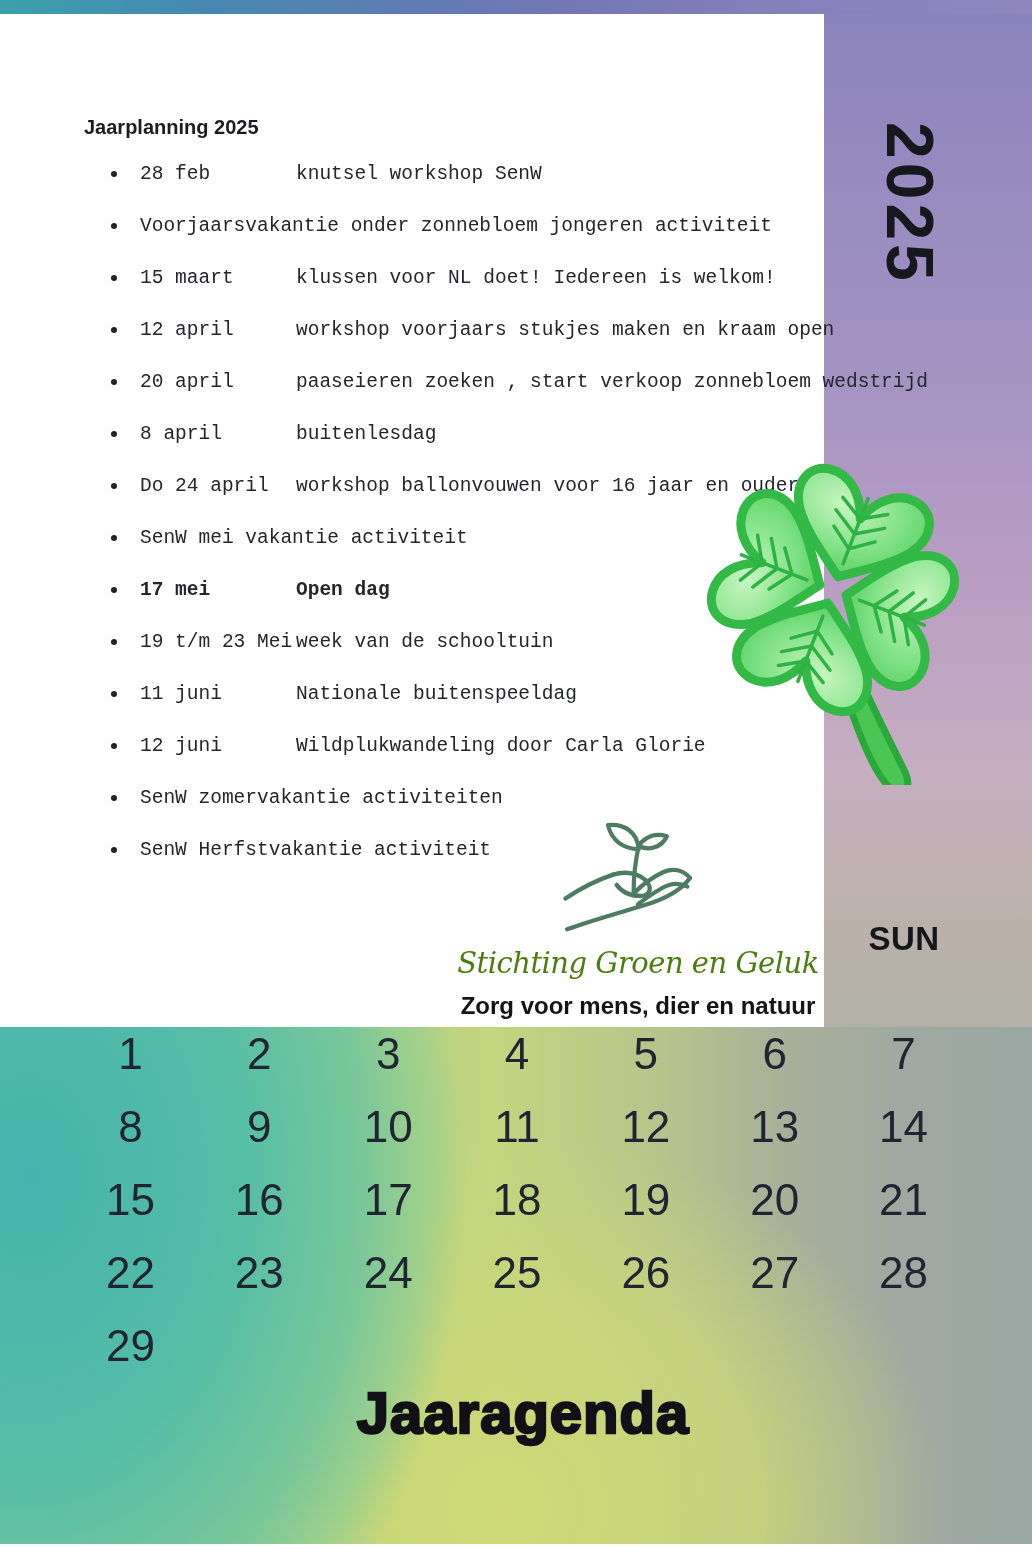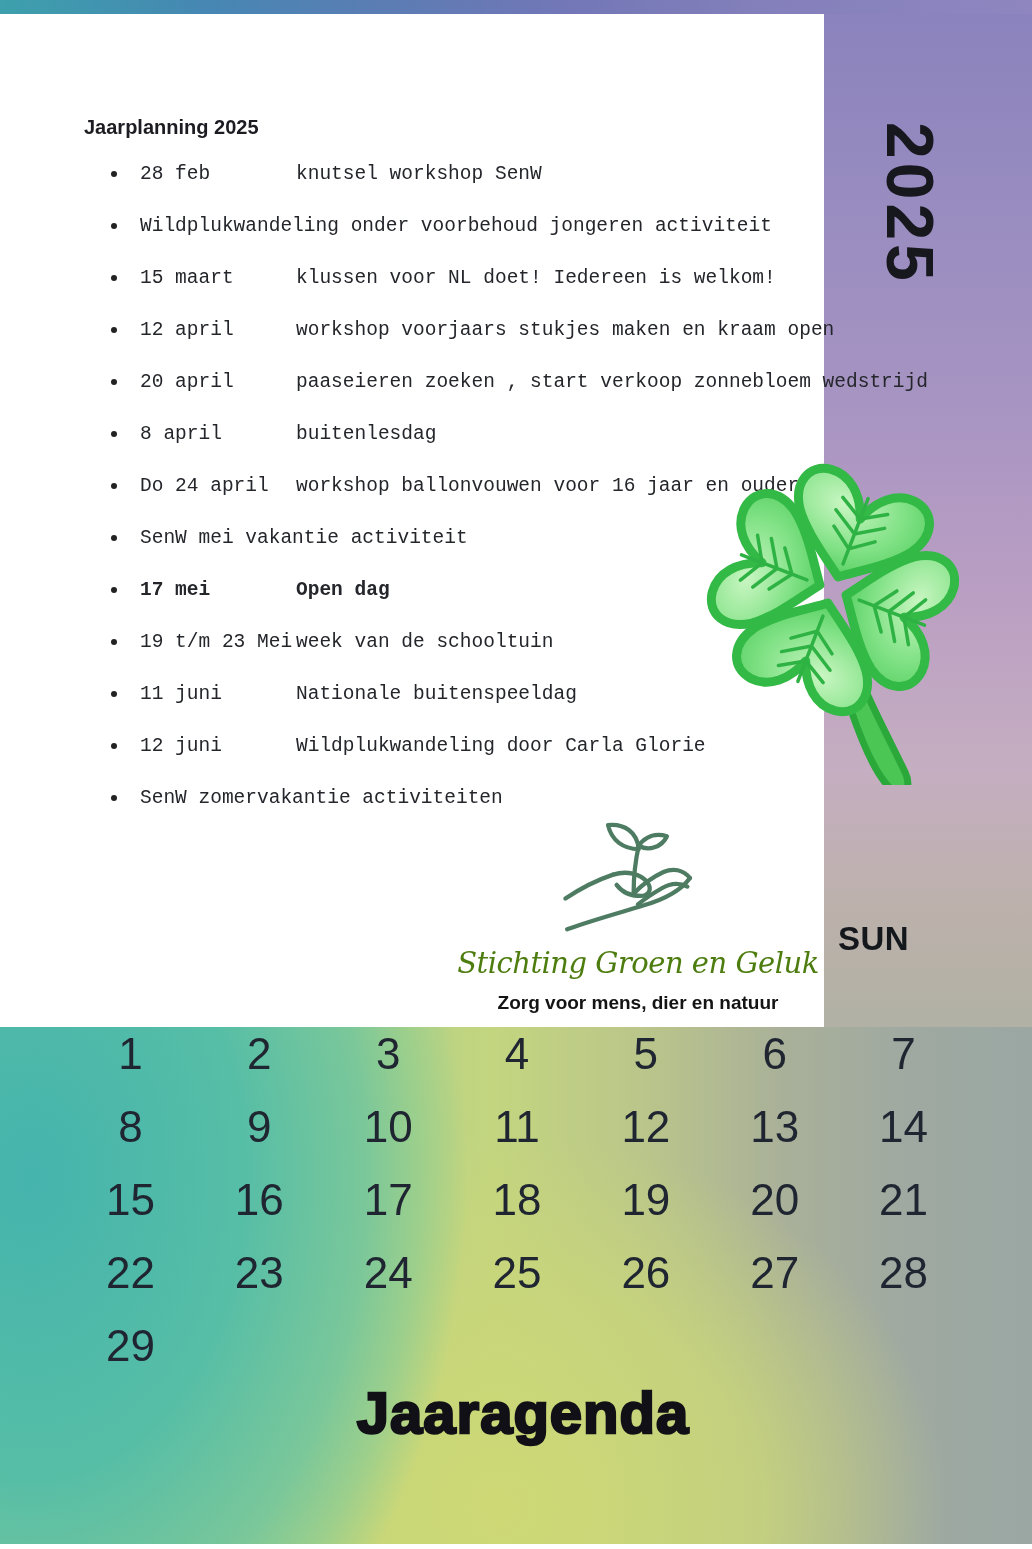--- a/index.html
+++ b/index.html
@@ -57,31 +57,31 @@
   .planning-list li.bold{font-weight:700;}
   
   .logo-icon{position:absolute;left:562px;top:806px;}
   .logo-name{
     position:absolute;left:450px;top:932px;width:376px;text-align:center;
     font-family:"DejaVu Serif",serif;font-style:italic;
     font-size:29px;color:#4d7c0f;letter-spacing:-0.5px;
   }
   .logo-tagline{
     position:absolute;left:450px;top:978px;width:376px;text-align:center;
-    font-size:19px;font-weight:700;color:#141414;
+    font-size:24px;font-weight:700;color:#141414;
   }
   
   .year-vertical{
     position:absolute;left:872px;top:122px;height:200px;
     writing-mode:vertical-rl;text-orientation:mixed;
     font-size:66px;font-weight:700;letter-spacing:4px;color:#17171e;
   }
   .clover{position:absolute;left:698px;top:445px;}
   .sun-header{
-    position:absolute;left:838px;top:920px;width:132px;
+    position:absolute;left:838px;top:920px;width:132px;text-align:center;
     font-size:33px;font-weight:700;letter-spacing:0.5px;color:#14181d;
   }
   .calendar-grid{
     position:absolute;left:66px;top:1017px;width:902px;height:365px;
     display:grid;grid-template-columns:repeat(7,1fr);grid-auto-rows:73px;
   }
   .cal-cell{
     display:flex;align-items:center;justify-content:center;
     font-size:44px;color:#202631;
   }
@@ -102,21 +102,21 @@
   <div class="bg-bottom-edge"></div>
 
   <div class="white-panel">
     <h2 class="planning-heading">Jaarplanning 2025</h2>
     <ul class="planning-list" id="planning-list">
         <li>
           <span class="item-date">28 feb</span>
           <span class="item-text">knutsel workshop SenW</span>
         </li>
         <li>
-          <span class="item-text">Wildplukwandeling onder voorbehoud jongeren activiteit</span>
+          <span class="item-text">Voorjaarsvakantie onder zonnebloem jongeren activiteit</span>
         </li>
         <li>
           <span class="item-date">15 maart</span>
           <span class="item-text">klussen voor NL doet! Iedereen is welkom!</span>
         </li>
         <li>
           <span class="item-date">12 april</span>
           <span class="item-text">workshop voorjaars stukjes maken en kraam open</span>
         </li>
         <li>
@@ -145,20 +145,23 @@
         <li>
           <span class="item-date">11 juni</span>
           <span class="item-text">Nationale buitenspeeldag</span>
         </li>
         <li>
           <span class="item-date">12 juni</span>
           <span class="item-text">Wildplukwandeling door Carla Glorie</span>
         </li>
         <li>
           <span class="item-text">SenW zomervakantie activiteiten</span>
+        </li>
+        <li>
+          <span class="item-text">SenW Herfstvakantie activiteit</span>
         </li>
       </ul>
 
     <svg class="logo-icon" width="145" height="128" viewBox="0 0 170 150">
       <g stroke="#4e7c62" stroke-width="5" fill="none" stroke-linecap="round" stroke-linejoin="round">
         <path d="M6,128 C40,116 70,108 96,100 C120,93 140,82 150,68"></path>
         <path d="M150,68 C142,58 130,56 119,61 C104,68 92,78 84,86"></path>
         <path d="M147,78 C137,73 127,74 117,80 C105,87 95,94 89,99"></path>
         <path d="M4,92 C22,80 42,70 60,64"></path>
         <path d="M60,64 C76,59 92,63 100,73 C106,81 102,89 92,89 C80,89 70,84 64,76"></path>

